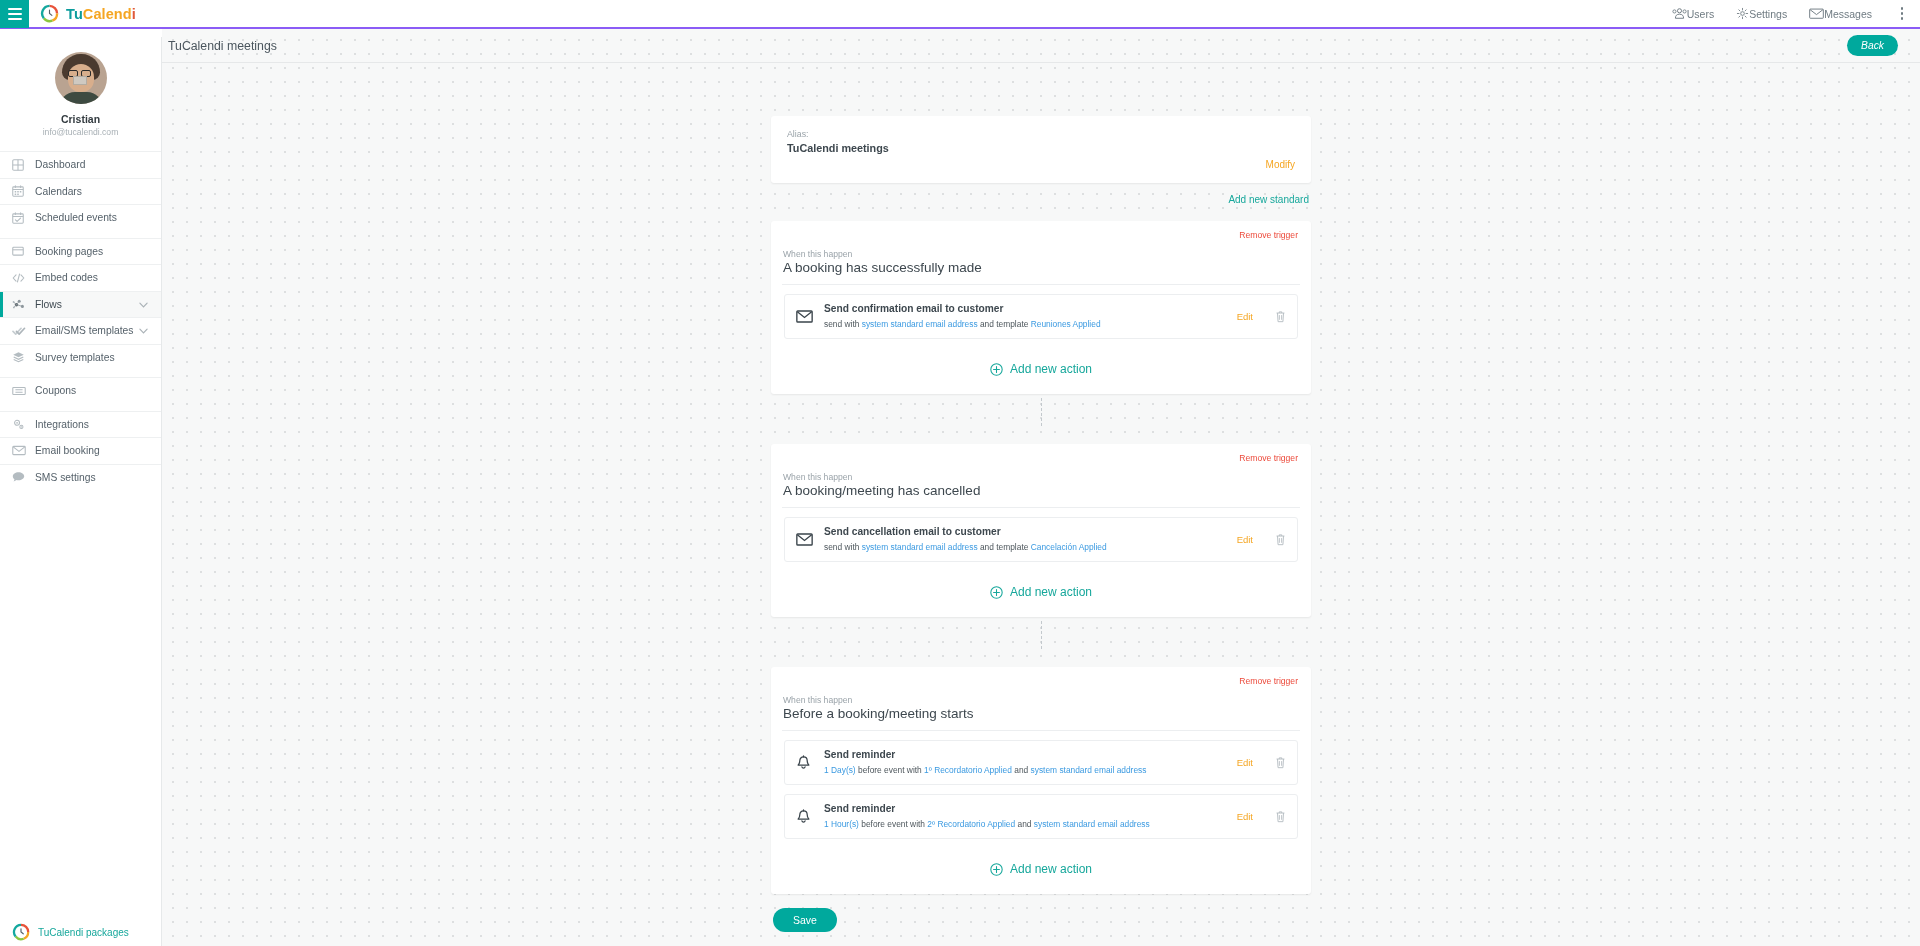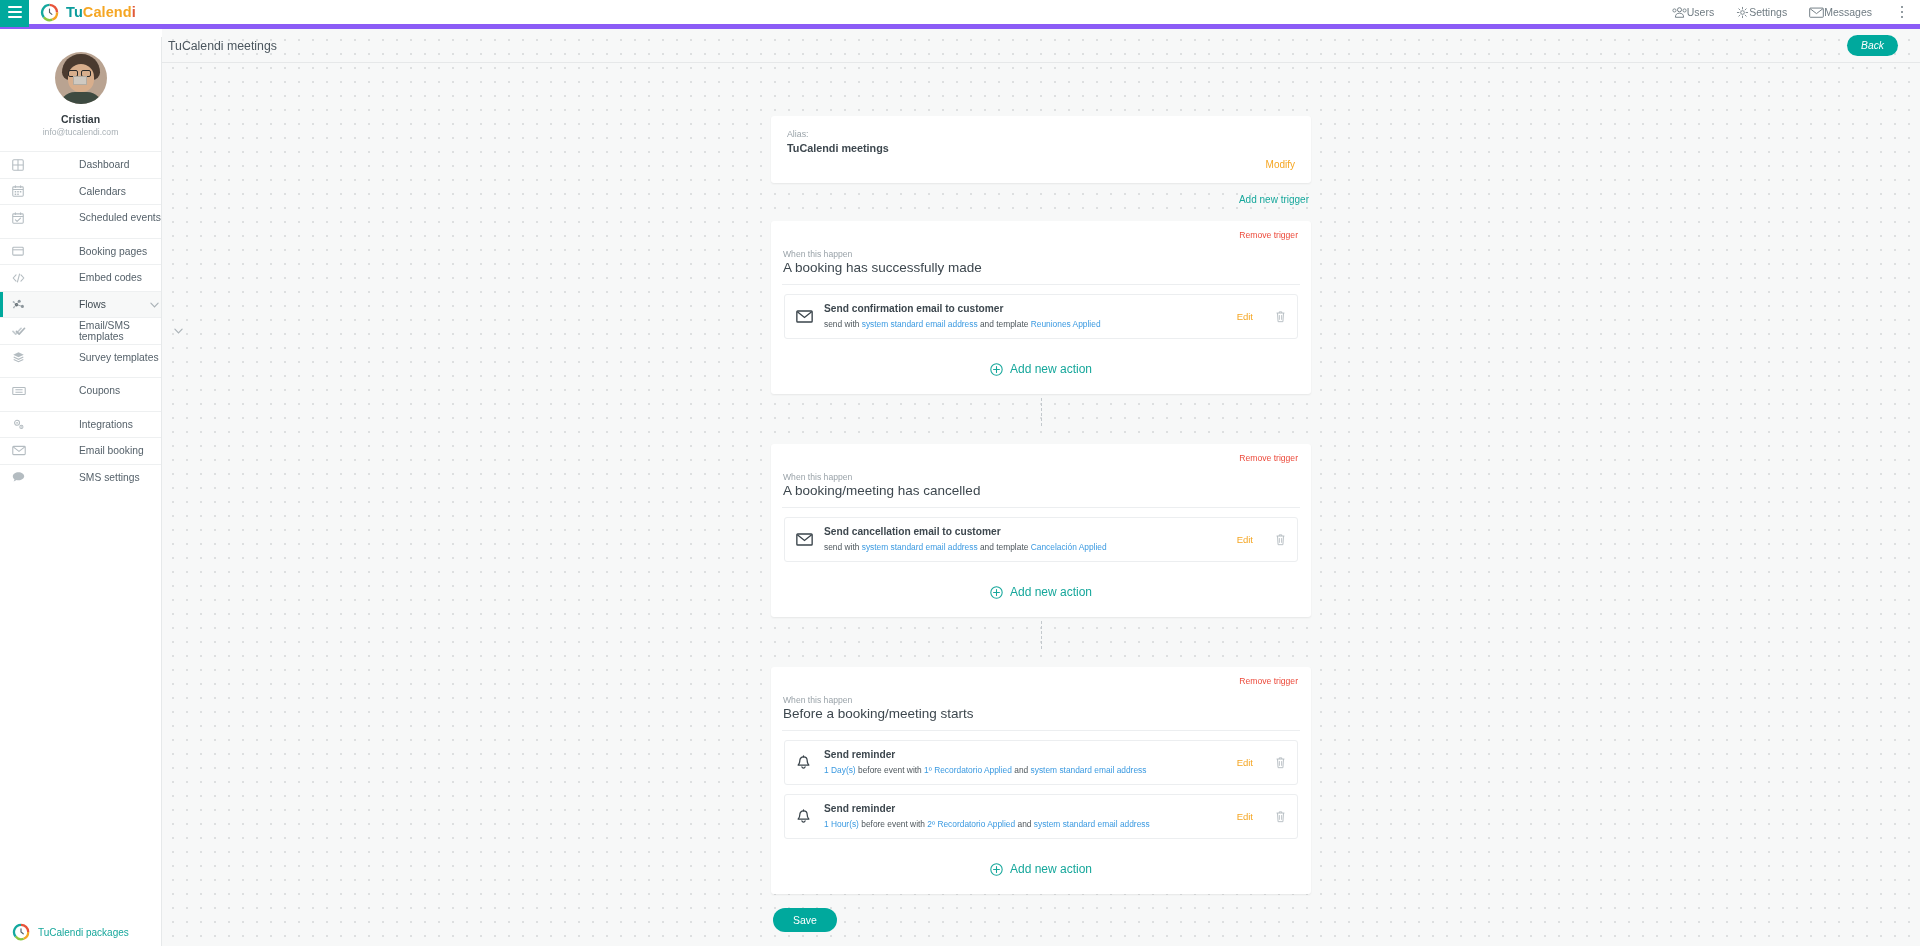--- a/index.html
+++ b/index.html
@@ -8,21 +8,21 @@
     font-family: "Liberation Sans", sans-serif;
     background: #ffffff;
     overflow: hidden;
   }
 
   
   .topbar {
     position: absolute; top: 0; left: 0;
     width: 1920px; height: 29px;
     background: #ffffff;
-    border-bottom: 5px solid #8b5cf6;
+    border-bottom: 2px solid #8b5cf6;
     display: flex; align-items: center;
     z-index: 40;
   }
   .hamburger {
     width: 29px; height: 29px;
     background: #00a99d;
     display: flex; flex-direction: column;
     align-items: center; justify-content: center;
     gap: 3px; cursor: pointer; flex: 0 0 auto;
   }
@@ -74,21 +74,21 @@
   .prof-name { font-size: 10.5px; font-weight: bold; color: #333b40; line-height: 14px; }
   .prof-mail { font-size: 8.6px; color: #a8b0b5; line-height: 13px; }
 
   .nav { display: flex; flex-direction: column; }
   .nav-item {
     position: relative;
     display: flex; align-items: center;
     height: 26.5px; padding-left: 12px;
     font-size: 10.3px; color: #55616a;
     border-top: 1px solid #eef0f1;
-    cursor: pointer; background: #fff; gap: 44px;
+    cursor: pointer; background: #fff;
   }
   .nav-item .ico { width: 20px; display:flex; align-items:center; justify-content:flex-start; color:#b4bcc1; flex:0 0 auto;}
   .nav-item .lbl { margin-left: 3px; }
   .nav-item .chev { margin-left: auto; margin-right: 13px; color: #aab2b7; }
   .nav-item.active { background: #f7f8f8; color: #3f4a52; }
   .nav-item.active::before {
     content: ""; position: absolute; left: 0; top: 0;
     width: 3px; height: 100%; background: #00a99d;
   }
   .nav-gap { height: 7px; background: #fff; }
@@ -434,21 +434,21 @@
 
       <div class="card alias-card">
         <div class="alias-l">
           <div class="alias-lab">Alias:</div>
           <div class="alias-val">TuCalendi meetings</div>
         </div>
         <div class="alias-modify">Modify</div>
       </div>
 
       <div class="add-trigger-row">
-        <span class="add-trigger">Add new trigger</span>
+        <span class="add-trigger">Add new standard</span>
       </div>
 
       <div id="triggers-host">
           <div class="card trig">
             <div class="remove-trigger">Remove trigger</div>
             <div class="trig-when">When this happen</div>
             <div class="trig-name">A booking has successfully made</div>
             <div class="actions">
               <div class="action-row">
                 <span class="action-ico">

